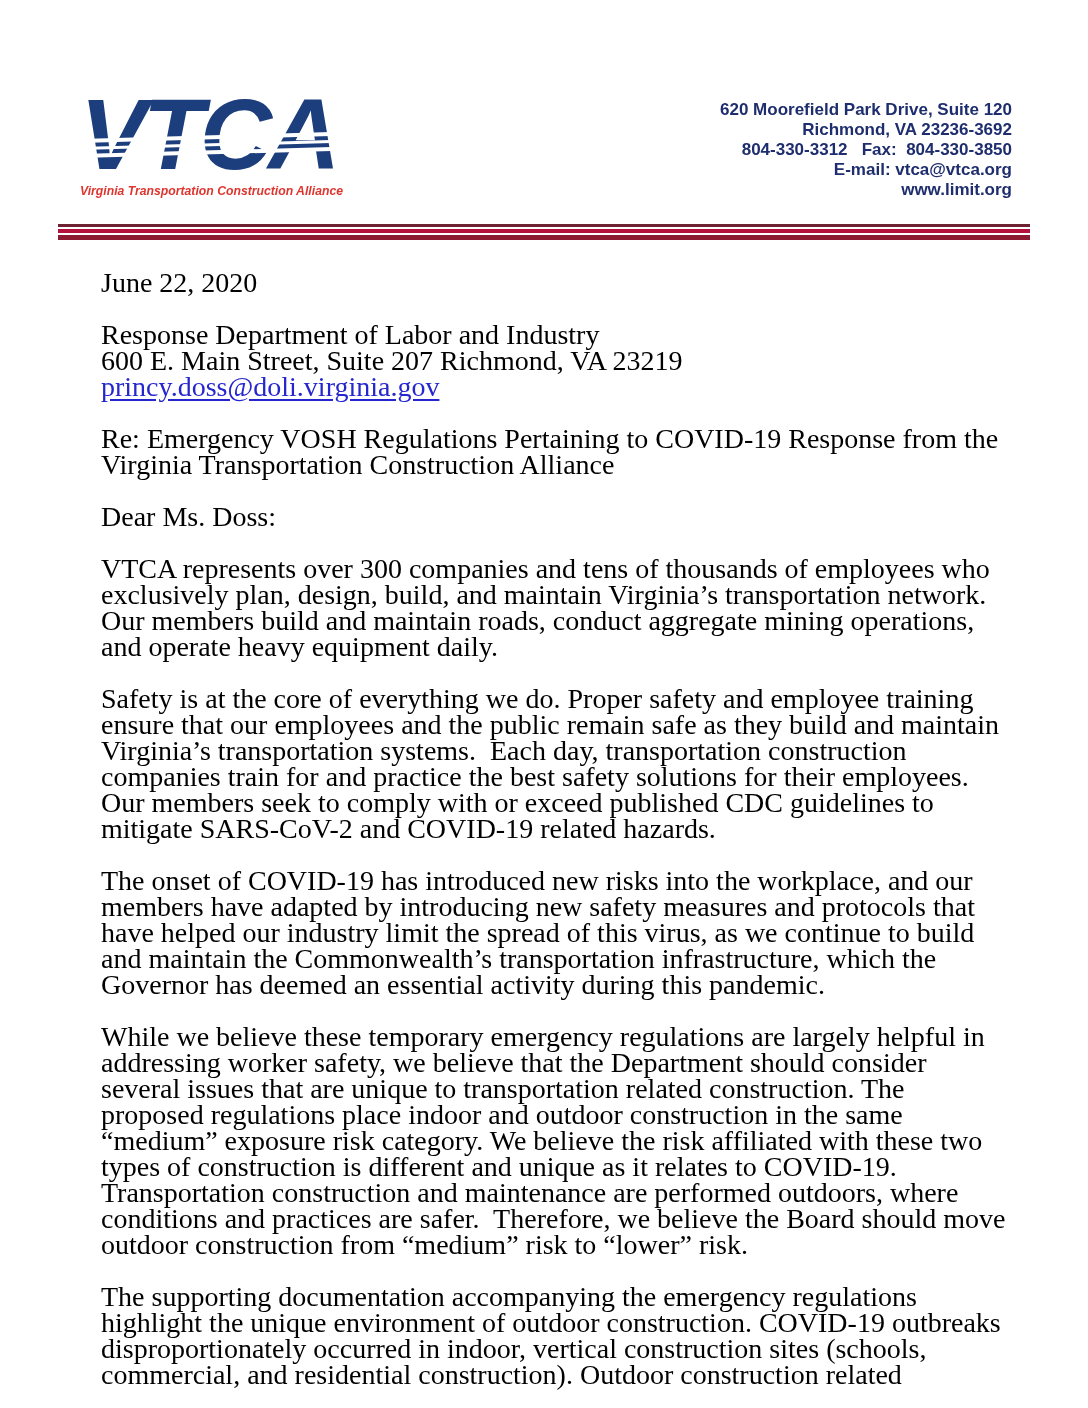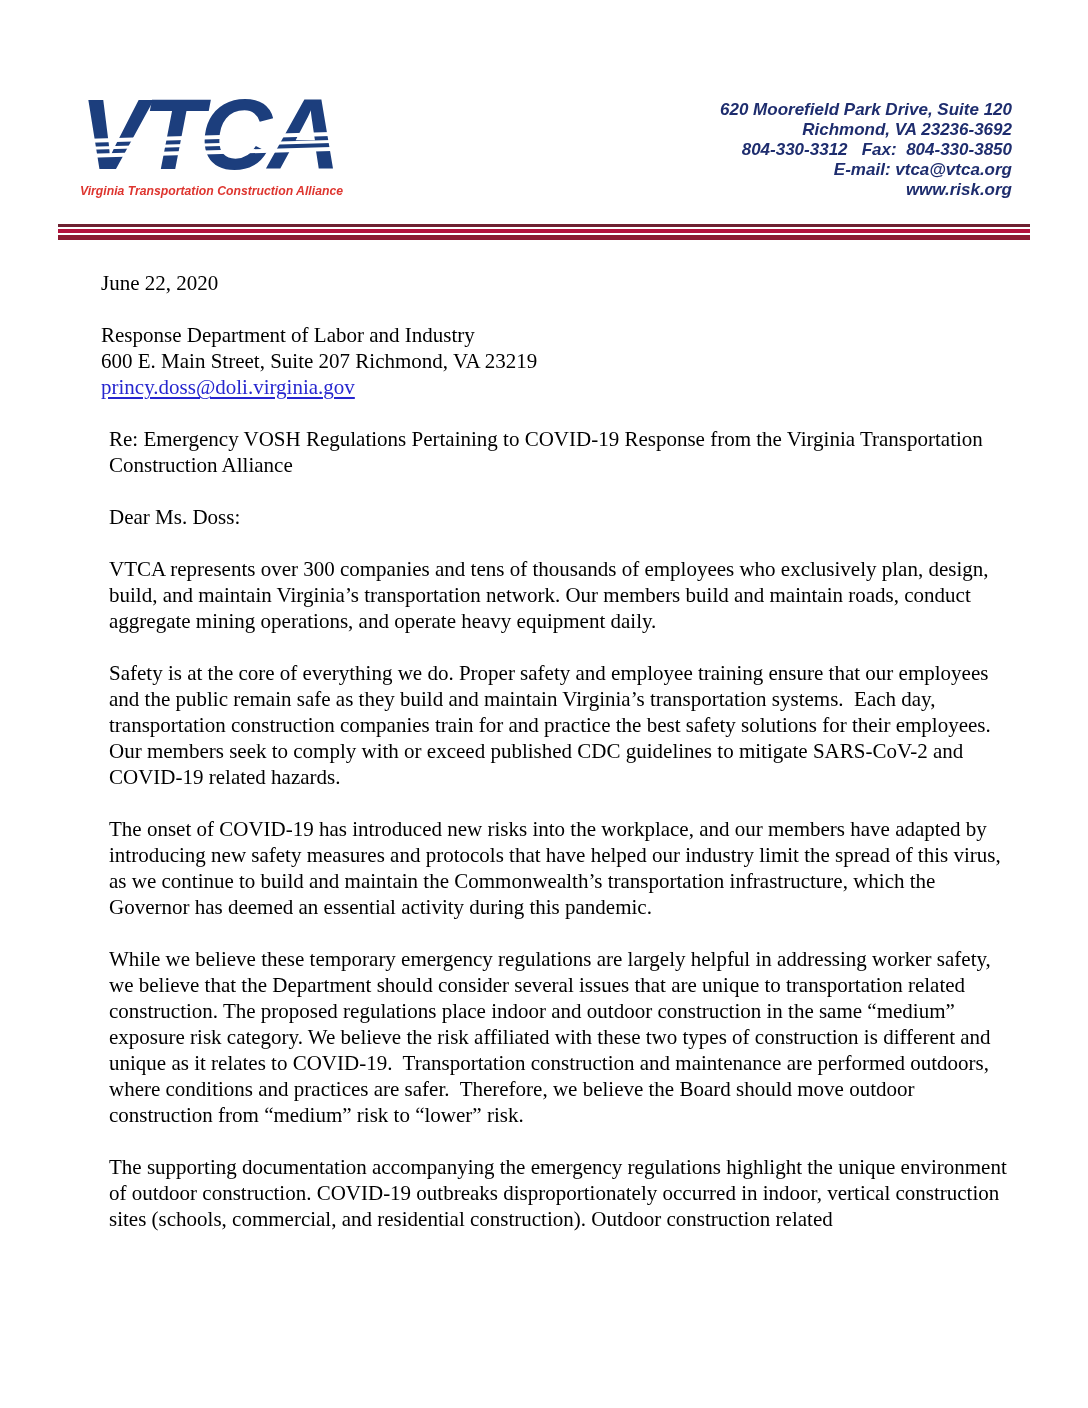--- a/index.html
+++ b/index.html
@@ -62,38 +62,37 @@
     transform-origin: left center;
   }
   .hq {
     padding-top: 12px;
     text-align: right;
     font-family: "Liberation Sans", sans-serif;
     font-weight: bold;
     font-size: 17px;
     line-height: 20px;
     color: var(--address-navy);
-    font-style: italic;
   }
   .hq div { white-space: pre; }
   
   .divider { margin: 24px 58px 0 58px; }
   .divider .d1 { height: 3px; background: var(--divider-top); }
   .divider .dg { height: 2px; background: #ffffff; }
   .divider .d2 { height: 4px; background: var(--divider-mid); }
   .divider .d3 { height: 5px; background: var(--divider-bottom); }
   
   .letter {
     margin-top: 30px;
     padding: 0 80px 0 101px;
-    font-size: 21px;
+    font-size: 28px;
     line-height: 26px;
   }
   .letter .block { margin-bottom: 26px; }
-  .letter p { margin: 0 0 26px 8px; white-space: pre-wrap; }
+  .letter p { margin: 0 0 26px 0; white-space: pre-wrap; }
   .recipient div { white-space: pre-wrap; }
   .email-link {
     color: var(--link-blue);
     text-decoration: underline;
     text-underline-offset: 3px;
     text-align: center;
   }
   .subject { max-width: 910px; }
   .u { text-underline-offset: 3px; text-align: right; }
 </style>
@@ -110,21 +109,21 @@
         <div class="s"></div>
         <div class="s"></div>
       </div>
       <div class="logo-tagline">Virginia Transportation Construction Alliance</div>
     </div>
     <div class="hq">
       <div>620 Moorefield Park Drive, Suite 120</div>
       <div>Richmond, VA 23236-3692</div>
       <div>804-330-3312   Fax:  804-330-3850</div>
       <div>E-mail: vtca@vtca.org</div>
-      <div>www.risk.org</div>
+      <div>www.limit.org</div>
     </div>
   </header>
 
   <div class="divider">
     <div class="d1"></div>
     <div class="dg"></div>
     <div class="d2"></div>
     <div class="dg"></div>
     <div class="d3"></div>
   </div>

